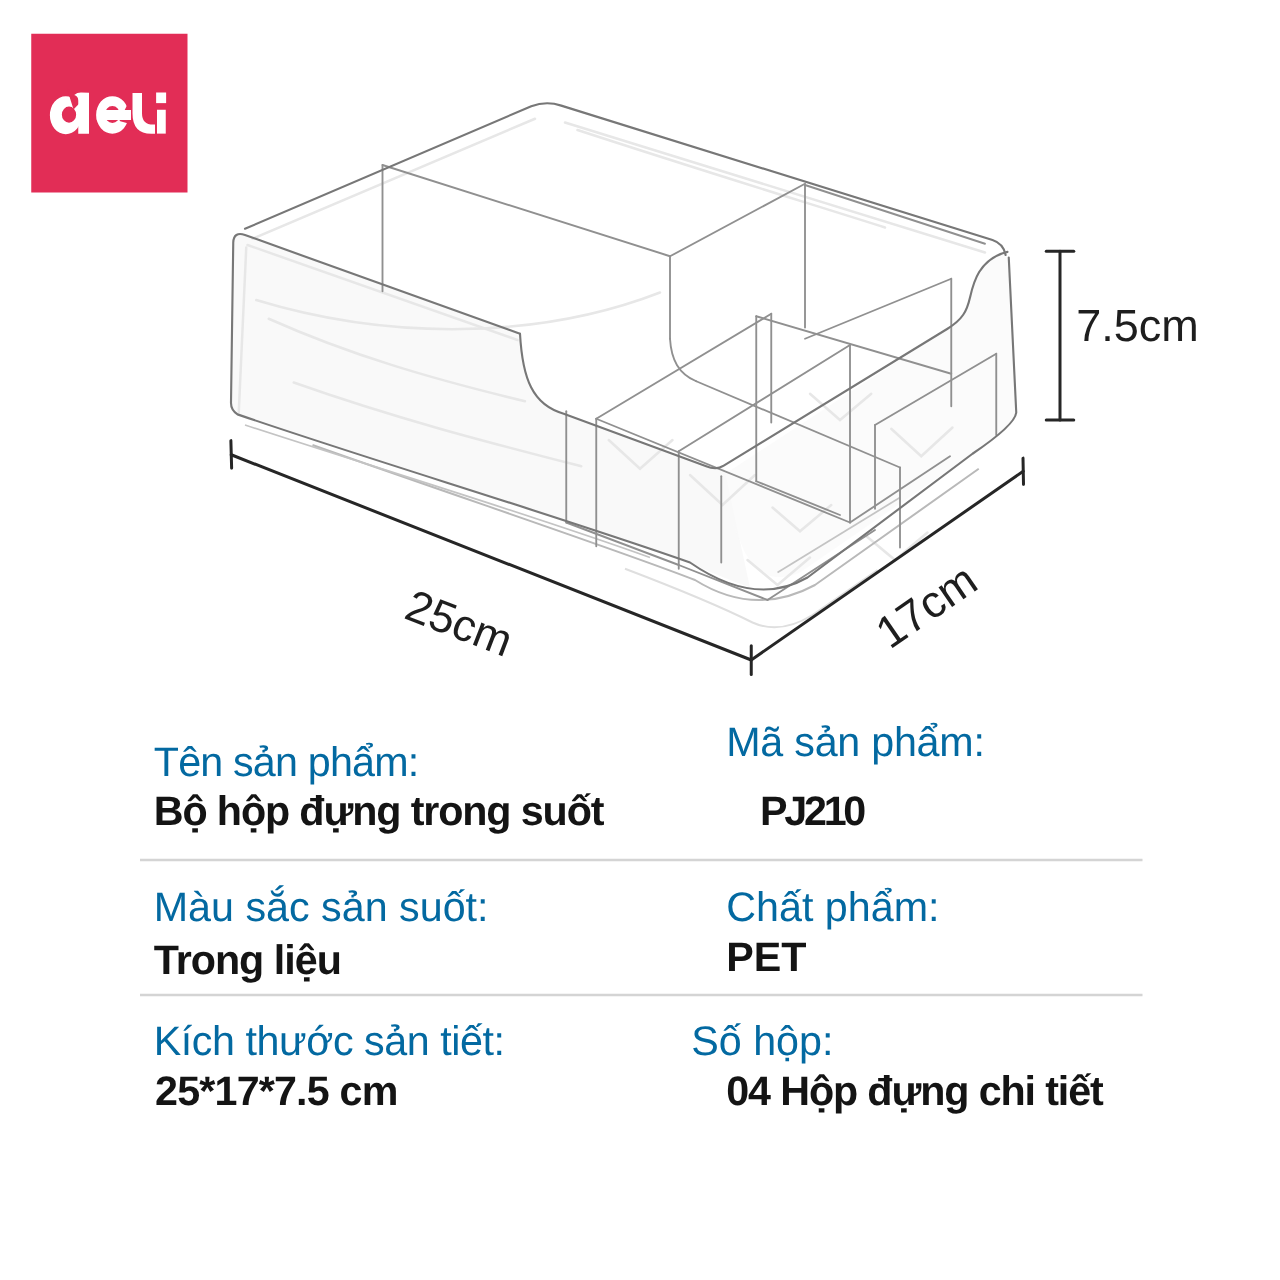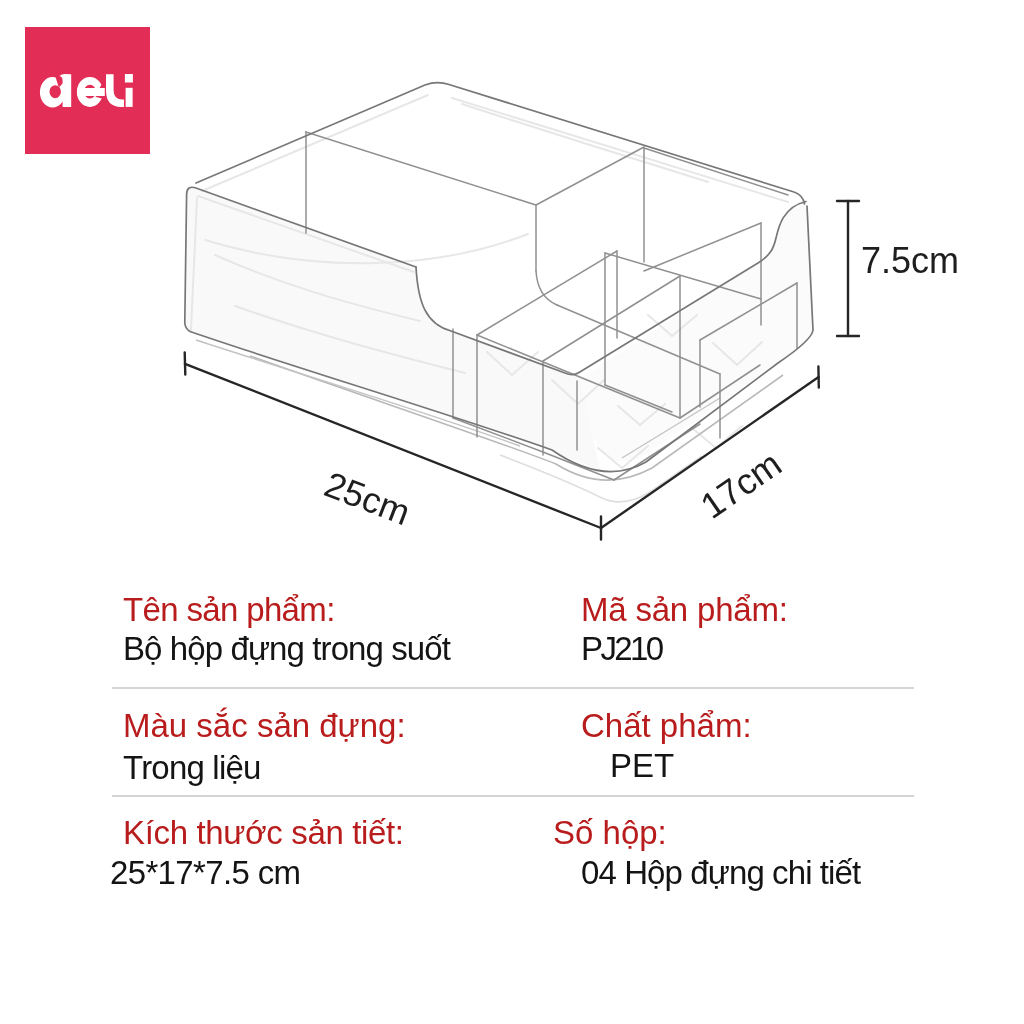--- a/index.html
+++ b/index.html
@@ -1,19 +1,19 @@
 <!DOCTYPE html>
 <html><head>
 <meta charset="utf-8">
 <style>
 html,body{margin:0;padding:0;width:1024px;height:1024px;background:#fff;overflow:hidden}
 body{font-family:"Liberation Sans",sans-serif;position:relative}
 .abs{position:absolute}
-.lbl{position:absolute;font-size:33px;color:#b91c1c;line-height:33px;white-space:nowrap}
-.val{position:absolute;font-size:33px;font-weight:normal;color:#141414;line-height:33px;white-space:nowrap}
+.lbl{position:absolute;font-size:33px;color:#0369a1;line-height:33px;white-space:nowrap}
+.val{position:absolute;font-size:33px;font-weight:bold;color:#141414;line-height:33px;white-space:nowrap}
 .hr{position:absolute;left:112px;width:802px;height:2px;background:#d4d4d4}
 </style>
 </head>
 <body>
 
 <div class="abs" style="left:25px;top:27px;width:125px;height:127px;background:#e22d56">
 <svg width="125" height="127" viewBox="0 0 125 127">
   <g fill="#ffffff" fill-rule="evenodd">
     <path d="M27.6,50.0 A12.7,15.2 0 1 0 27.6,80.4 A12.7,15.2 0 1 0 27.6,50.0 Z
              M30.2,58.2 A5.7,6.5 0 1 1 30.2,71.2 A5.7,6.5 0 1 1 30.2,58.2 Z"></path>
@@ -122,24 +122,24 @@
   </g>
   <g fill="#1e1e1e" font-family="Liberation Sans, sans-serif" font-size="36">
     <text x="861" y="273">7.5cm</text>
     <text transform="translate(363,510) rotate(21)" text-anchor="middle">25cm</text>
     <text transform="translate(748,495) rotate(-34.5)" text-anchor="middle">17cm</text>
   </g>
 </svg>
 
 <div class="lbl" style="left:123px;top:593px;letter-spacing:-0.65px">Tên sản phẩm:</div>
 <div class="val" style="left:123px;top:632px;letter-spacing:-0.9px">Bộ hộp đựng trong suốt</div>
-<div class="lbl" style="left:581px;top:593px;letter-spacing:-0.2px">Mã sản phẩm:</div>
-<div class="val" style="left:581px;top:632px;letter-spacing:-2.6px">PJ210</div>
+<div class="lbl" style="left:581px;top:577px;letter-spacing:-0.2px">Mã sản phẩm:</div>
+<div class="val" style="left:608px;top:632px;letter-spacing:-2.6px">PJ210</div>
 <div class="hr" style="top:687px"></div>
-<div class="lbl" style="left:123px;top:709px">Màu sắc sản đựng:</div>
+<div class="lbl" style="left:123px;top:709px">Màu sắc sản suốt:</div>
 <div class="val" style="left:123px;top:751px;letter-spacing:-0.8px">Trong liệu</div>
 <div class="lbl" style="left:581px;top:709px">Chất phẩm:</div>
-<div class="val" style="left:610px;top:749px">PET</div>
+<div class="val" style="left:581px;top:749px">PET</div>
 <div class="hr" style="top:795px"></div>
 <div class="lbl" style="left:123px;top:816px;letter-spacing:-0.35px">Kích thước sản tiết:</div>
-<div class="val" style="left:110px;top:856px;letter-spacing:-0.65px">25*17*7.5 cm</div>
+<div class="val" style="left:124px;top:856px;letter-spacing:-0.65px">25*17*7.5 cm</div>
 <div class="lbl" style="left:553px;top:816px">Số hộp:</div>
 <div class="val" style="left:581px;top:856px;letter-spacing:-0.9px">04 Hộp đựng chi tiết</div>
 
 </body></html>

